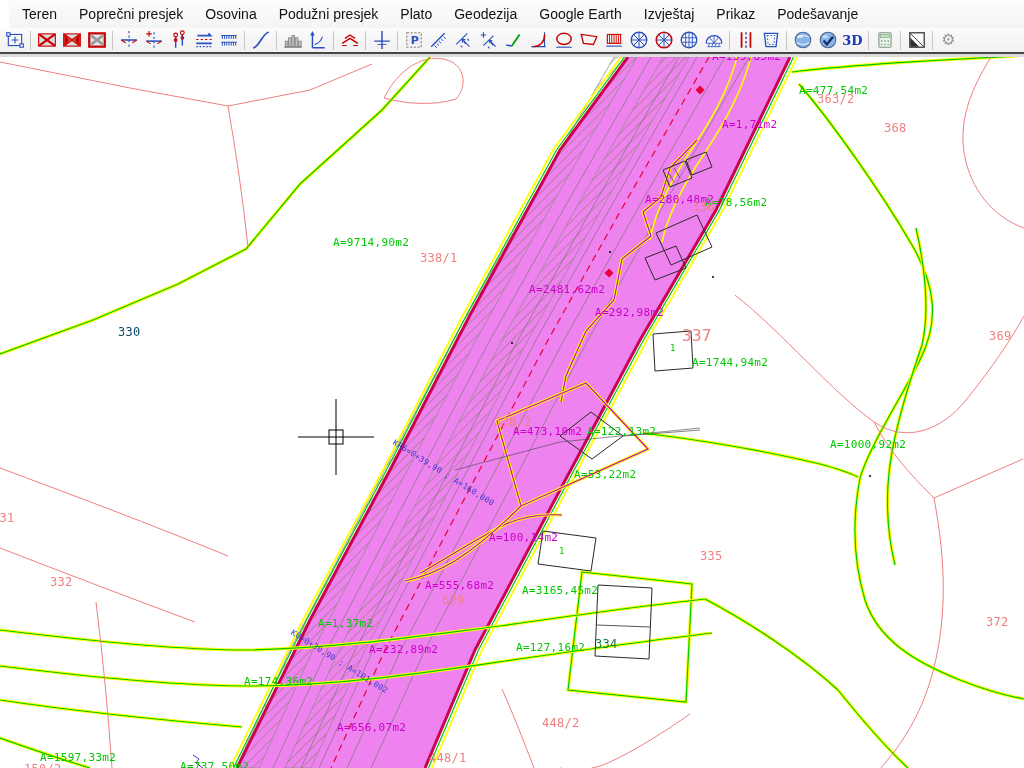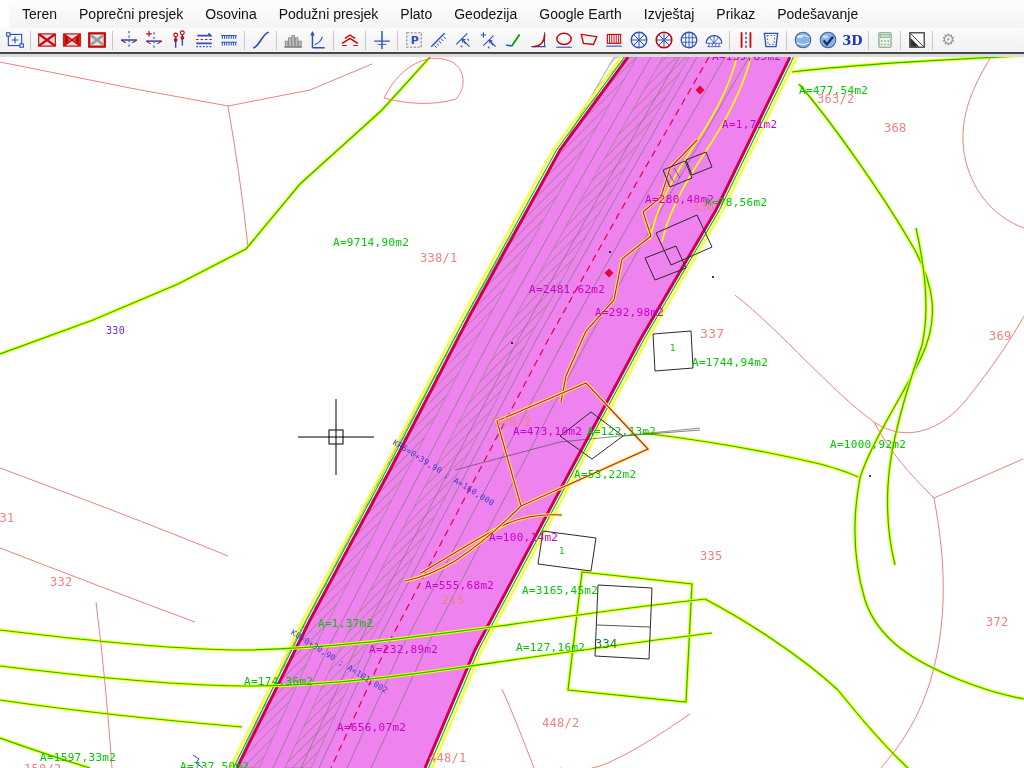--- a/index.html
+++ b/index.html
@@ -435,26 +435,26 @@
           <span class="lbl" style="left: 529px; top: 283px; color: rgb(204, 0, 204);">A=2481,62m2</span>
           <span class="lbl" style="left: 595px; top: 306px; color: rgb(204, 0, 204);">A=292,98m2</span>
           <span class="lbl" style="left: 513px; top: 425px; color: rgb(204, 0, 204);">A=473,10m2</span>
           <span class="lbl" style="left: 489px; top: 531px; color: rgb(204, 0, 204);">A=100,14m2</span>
           <span class="lbl" style="left: 425px; top: 579px; color: rgb(204, 0, 204);">A=555,68m2</span>
           <span class="lbl" style="left: 369px; top: 643px; color: rgb(204, 0, 204);">A=232,89m2</span>
           <span class="lbl" style="left: 337px; top: 721px; color: rgb(204, 0, 204);">A=656,07m2</span>
           <span class="lbl" style="left: 817px; top: 92px; color: rgb(240, 128, 128); font-size: 12px;">363/2</span>
           <span class="lbl" style="left: 884px; top: 121px; color: rgb(240, 128, 128); font-size: 12px;">368</span>
           <span class="lbl" style="left: 420px; top: 251px; color: rgb(240, 128, 128); font-size: 12px;">338/1</span>
-          <span class="lbl" style="left: 106px; top: 325px; color: #6d28d9; font-size: 10px;">330</span>
+          <span class="lbl" style="left: 118px; top: 325px; color: #0c4a6e; font-size: 12px;">330</span>
           <span class="lbl" style="left: 989px; top: 329px; color: rgb(240, 128, 128); font-size: 12px;">369</span>
-          <span class="lbl" style="left: 700px; top: 326px; color: rgb(240, 128, 128); font-size: 13px; text-align: center;">337</span>
+          <span class="lbl" style="left: 682px; top: 326px; color: rgb(240, 128, 128); font-size: 16px; text-align: center;">337</span>
           <span class="lbl" style="left: 692px; top: 200px; color: rgb(240, 128, 128); font-size: 12px;">336</span>
           <span class="lbl" style="left: 494px; top: 415px; color: rgb(240, 128, 128); font-size: 12px;">338/2</span>
-          <span class="lbl" style="left: 442px; top: 593px; color: rgb(240, 128, 128); font-size: 12px;">215</span>
+          <span class="lbl" style="left: 442px; top: 593px; color: rgb(240, 128, 128); font-size: 12px;">629</span>
           <span class="lbl" style="left: 700px; top: 549px; color: rgb(240, 128, 128); font-size: 12px;">335</span>
           <span class="lbl" style="left: 595px; top: 637px; color: #15803d; font-size: 12px;">334</span>
           <span class="lbl" style="left: -8px; top: 511px; color: rgb(240, 128, 128); font-size: 12px;">331</span>
           <span class="lbl" style="left: 50px; top: 575px; color: rgb(240, 128, 128); font-size: 12px;">332</span>
           <span class="lbl" style="left: 986px; top: 615px; color: rgb(240, 128, 128); font-size: 12px;">372</span>
           <span class="lbl" style="left: 542px; top: 716px; color: rgb(240, 128, 128); font-size: 12px;">448/2</span>
           <span class="lbl" style="left: 429px; top: 751px; color: rgb(240, 128, 128); font-size: 12px;">448/1</span>
           <span class="lbl" style="left: 24px; top: 762px; color: rgb(240, 128, 128); font-size: 12px;">150/2</span>
           <span class="lbl" style="left: 396px; top: 438px; color: rgb(58, 58, 204); font-size: 8px; transform: rotate(32deg);">KR6=0+39,90 ; A=160,000</span>
           <span class="lbl" style="left: 294px; top: 628px; color: rgb(58, 58, 204); font-size: 8px; transform: rotate(32deg);">KU=0+30,90 ; A=101,002</span>

